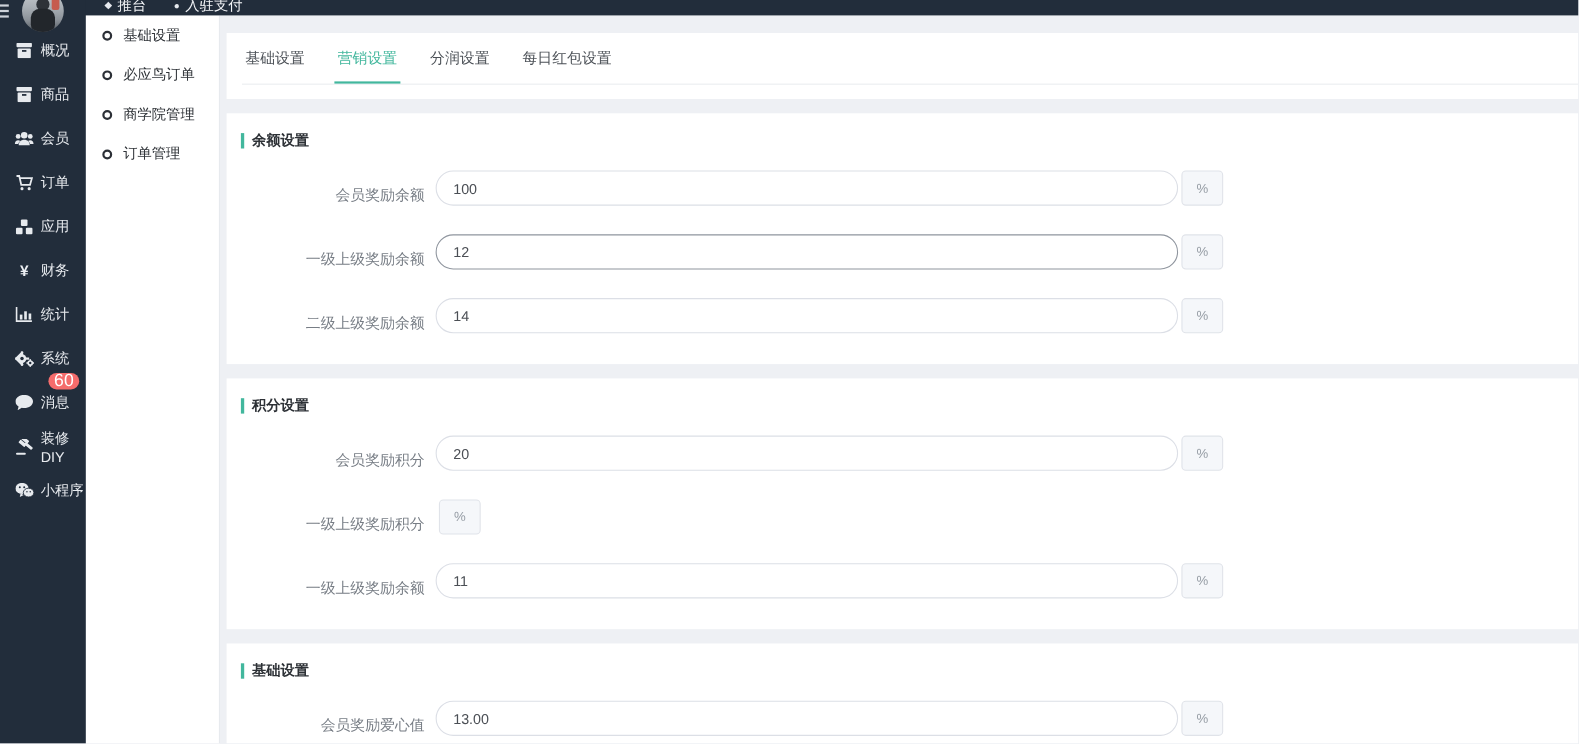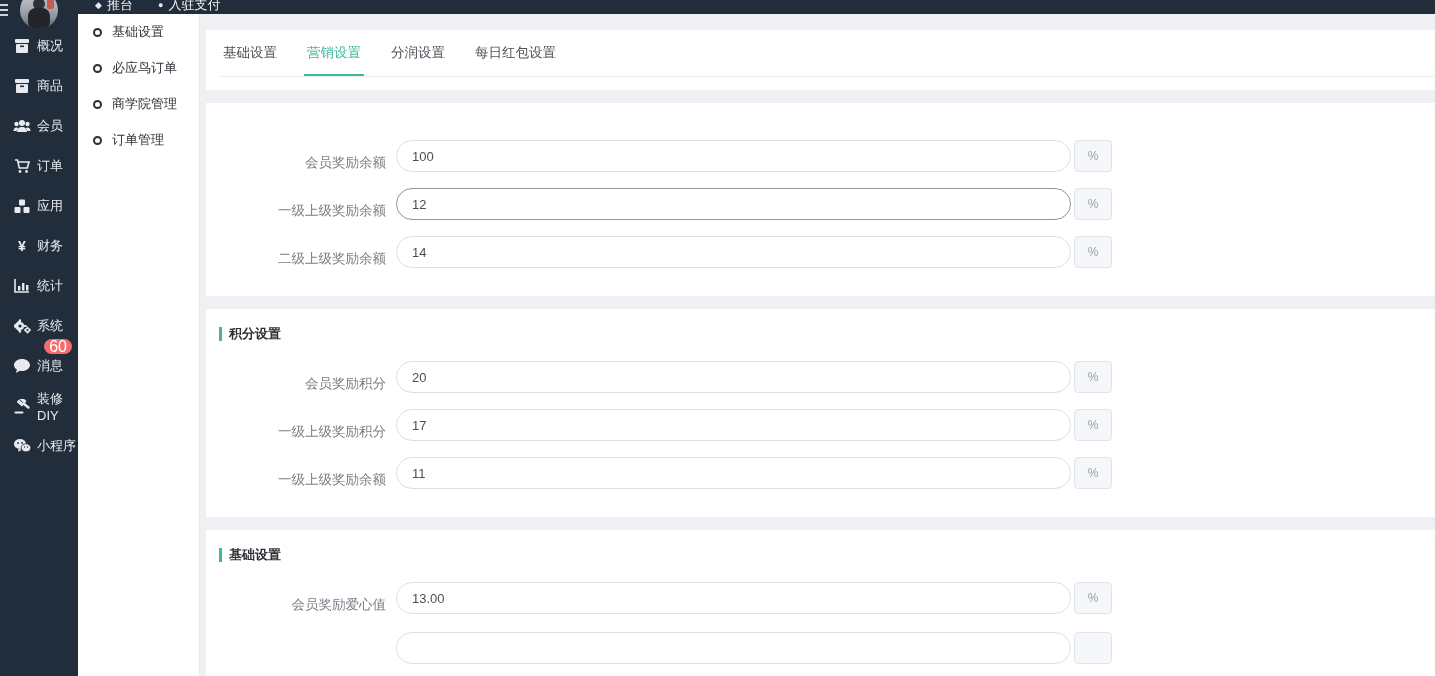--- a/index.html
+++ b/index.html
@@ -40,21 +40,21 @@
   .tabs-card { margin-top:16px; height:60px; padding:14px 0 0 14px; }
   .tabs-row { border-bottom:1px solid #eaedf0; display:flex; }
   .tab { font-size:13.5px; color:#4c5157; padding:0 3px 12px 3px; margin-right:24px; border-bottom:2px solid transparent; cursor:pointer; }
   .tab.active { color:#42b79d; border-bottom-color:#42b79d; }
 
   .section-card { padding:17px 0 28px 0; }
   .sec-head { display:flex; align-items:center; padding-left:13px; height:15px; }
   .sec-bar { width:3px; height:14px; background:#42b79d; margin-right:7px; }
   .sec-title { font-size:13px; font-weight:bold; color:#2d3136; }
   .frow { display:flex; align-items:flex-end; margin-top:20px; }
-  .frow + .frow { margin-top:16px; }
+  .frow + .frow { margin-top:26px; }
   .flabel { width:180px; text-align:right; font-size:13.5px; color:#777d85; margin-right:10px; flex:none; }
   .finput { width:675px; height:32px; border:1px solid #dcdfe6; border-radius:16px; padding:0 15px; font-size:13px; color:#4b4f55;
             font-family:"Liberation Sans","DejaVu Sans",sans-serif; outline:none; background:#fff; }
   .finput.focused { border-color:#8f959e; }
   .faddon { width:38px; height:32px; margin-left:3px; background:#f5f7fa; border:1px solid #e0e3e9; border-radius:4px;
             display:flex; align-items:center; justify-content:center; font-size:12px; color:#979ea6; flex:none; }
   .frow.partial { margin-top:18px; }
 </style>
 </head>
 <body>
@@ -248,20 +248,24 @@
     <div class="card tabs-card">
       <div class="tabs-row">
         <div class="tab">基础设置</div>
         <div class="tab active">营销设置</div>
         <div class="tab">分润设置</div>
         <div class="tab">每日红包设置</div>
       </div>
     </div>
 
     <div class="card section-card">
+      <div class="sec-head">
+        <span class="sec-bar"></span>
+        <span class="sec-title">余额设置</span>
+      </div>
       <div class="frow">
         <div class="flabel">会员奖励余额</div>
         <input class="finput" type="text" value="100" style="">
         <div class="faddon">%</div>
       </div>
       <div class="frow">
         <div class="flabel">一级上级奖励余额</div>
         <input class="finput focused" type="text" value="12" style="">
         <div class="faddon">%</div>
       </div>
@@ -277,21 +281,20 @@
         <span class="sec-bar"></span>
         <span class="sec-title">积分设置</span>
       </div>
       <div class="frow">
         <div class="flabel">会员奖励积分</div>
         <input class="finput" type="text" value="20" style="">
         <div class="faddon">%</div>
       </div>
       <div class="frow">
         <div class="flabel">一级上级奖励积分</div>
-        <input class="finput" type="text" value="17" style="">
         <div class="faddon">%</div>
       </div>
       <div class="frow">
         <div class="flabel">一级上级奖励余额</div>
         <input class="finput" type="text" value="11" style="">
         <div class="faddon">%</div>
       </div>
     </div>
 
     <div class="card section-card">

